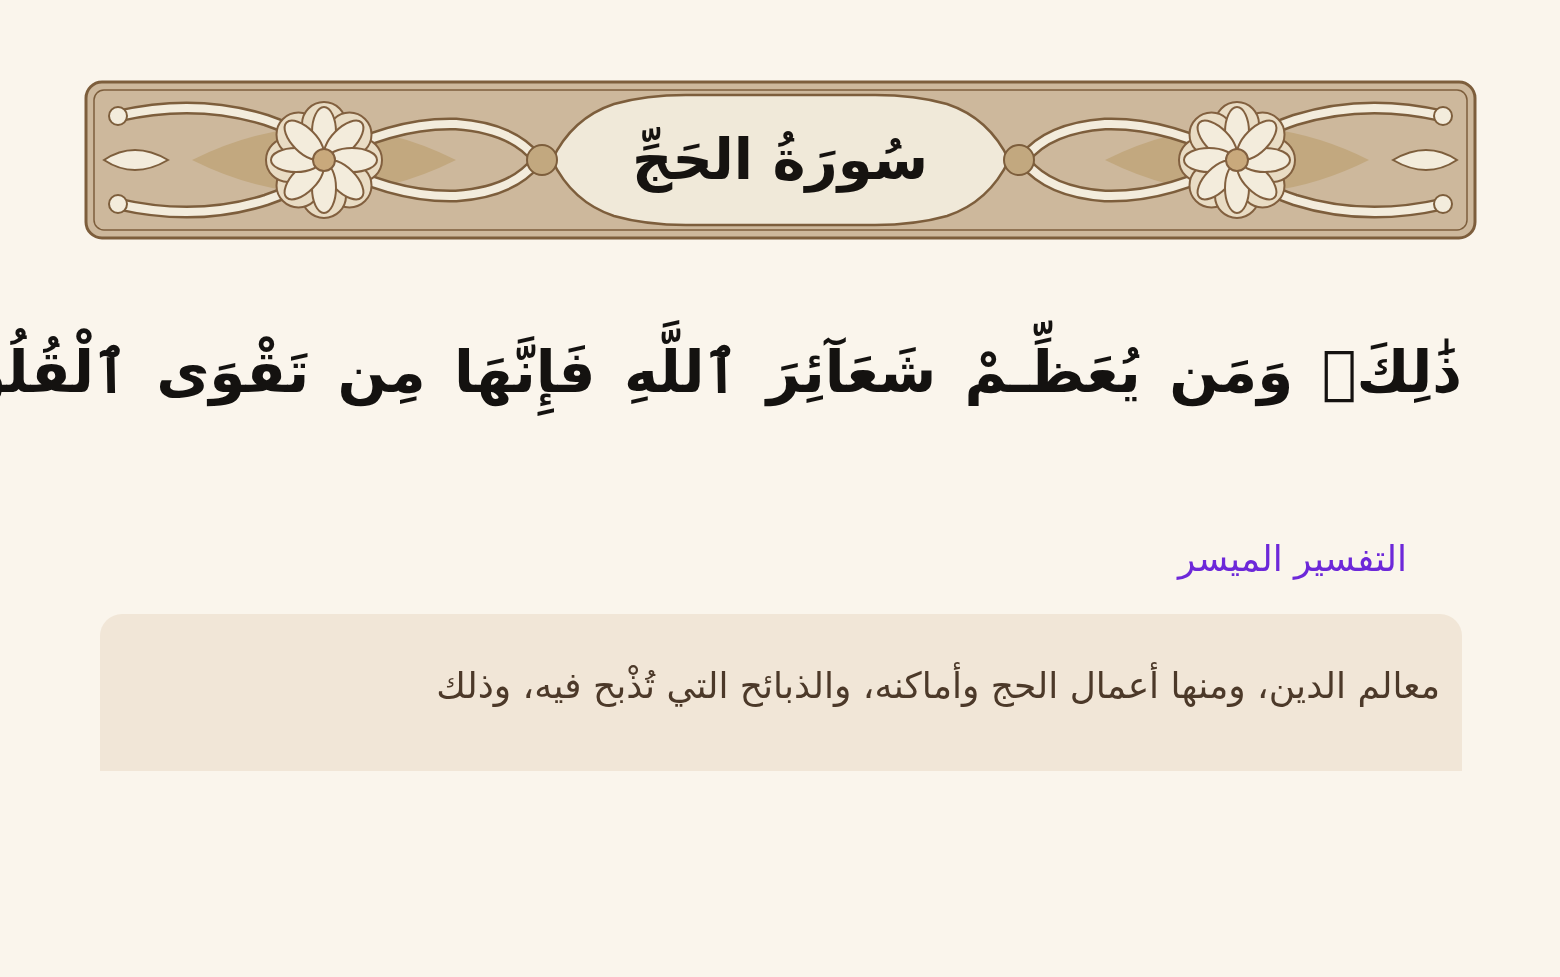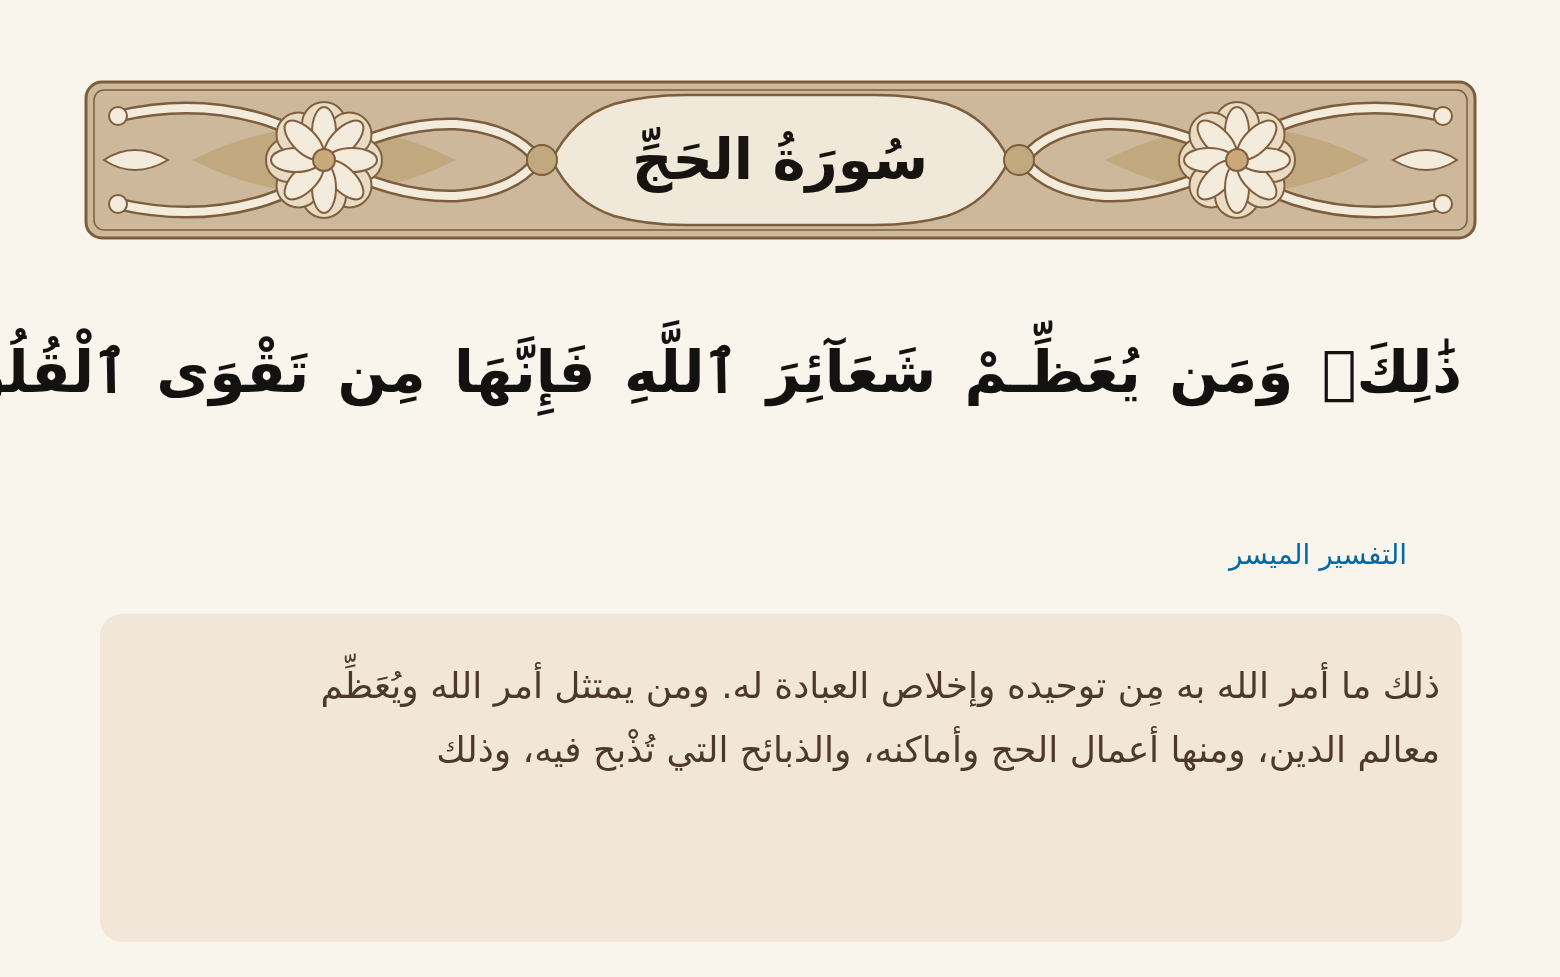--- a/index.html
+++ b/index.html
@@ -4,21 +4,21 @@
 <style>
   html, body {
     margin: 0;
     padding: 0;
     background: #faf5ec;
     font-family: "DejaVu Sans", sans-serif;
   }
   .page {
     position: relative;
     width: 1560px;
-    height: 977px;
+    height: 771px;
     background: #faf5ec;
     overflow: hidden;
     direction: rtl;
   }
 
   
   .banner {
     position: absolute;
     left: 84px;
     top: 80px;
@@ -49,22 +49,22 @@
     direction: rtl;
     text-align: right;
     line-height: 152px;
   }
 
   
   .tafsir-label {
     position: absolute;
     top: 538px;
     right: 153px;
-    font-size: 28px;
-    color: #0369a1;
+    font-size: 36px;
+    color: #6d28d9;
     direction: rtl;
   }
 
   
   .tafsir-card {
     position: absolute;
     left: 100px;
     top: 614px;
     width: 1362px;
     height: 328px;
@@ -153,17 +153,16 @@
   </header>
 
   <section class="verse-row">
     <p class="verse-text">ذَٰلِكَۖ وَمَن يُعَظِّـمْ شَعَآئِرَ ٱللَّهِ فَإِنَّهَا مِن تَقْوَى ٱلْقُلُوبِ</p>
 
   </section>
 
   <div class="tafsir-label">التفسير الميسر</div>
 
   <section class="tafsir-card">
-    <div class="tafsir-line">ذلك ما أمر الله به مِن توحيده وإخلاص العبادة له. ومن يمتثل أمر الله ويُعَظِّم</div>
     <div class="tafsir-line">معالم الدين، ومنها أعمال الحج وأماكنه، والذبائح التي تُذْبح فيه، وذلك</div>
   </section>
 
 </div>
 
 </body></html>

